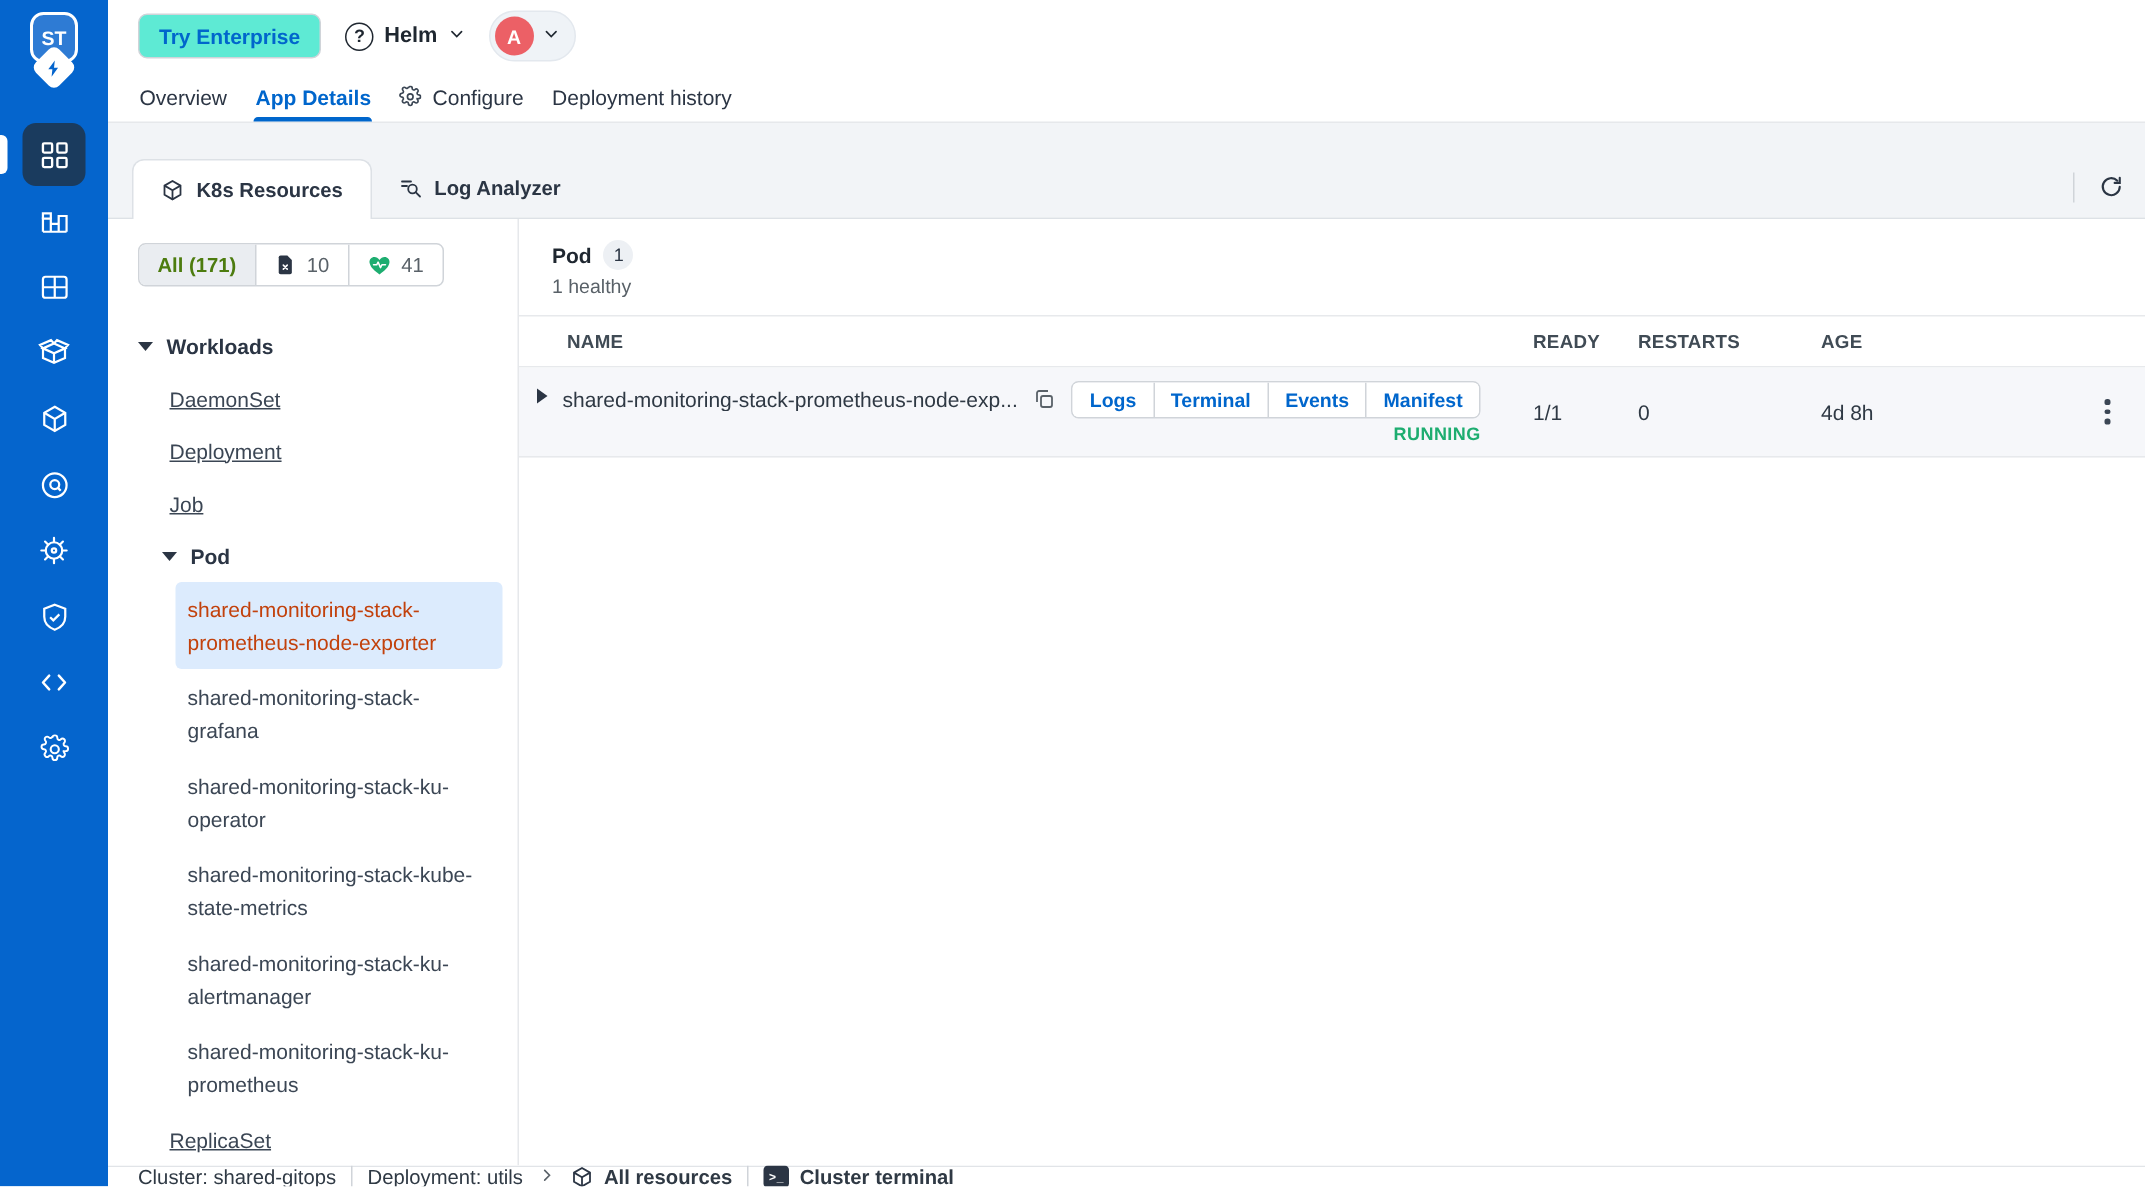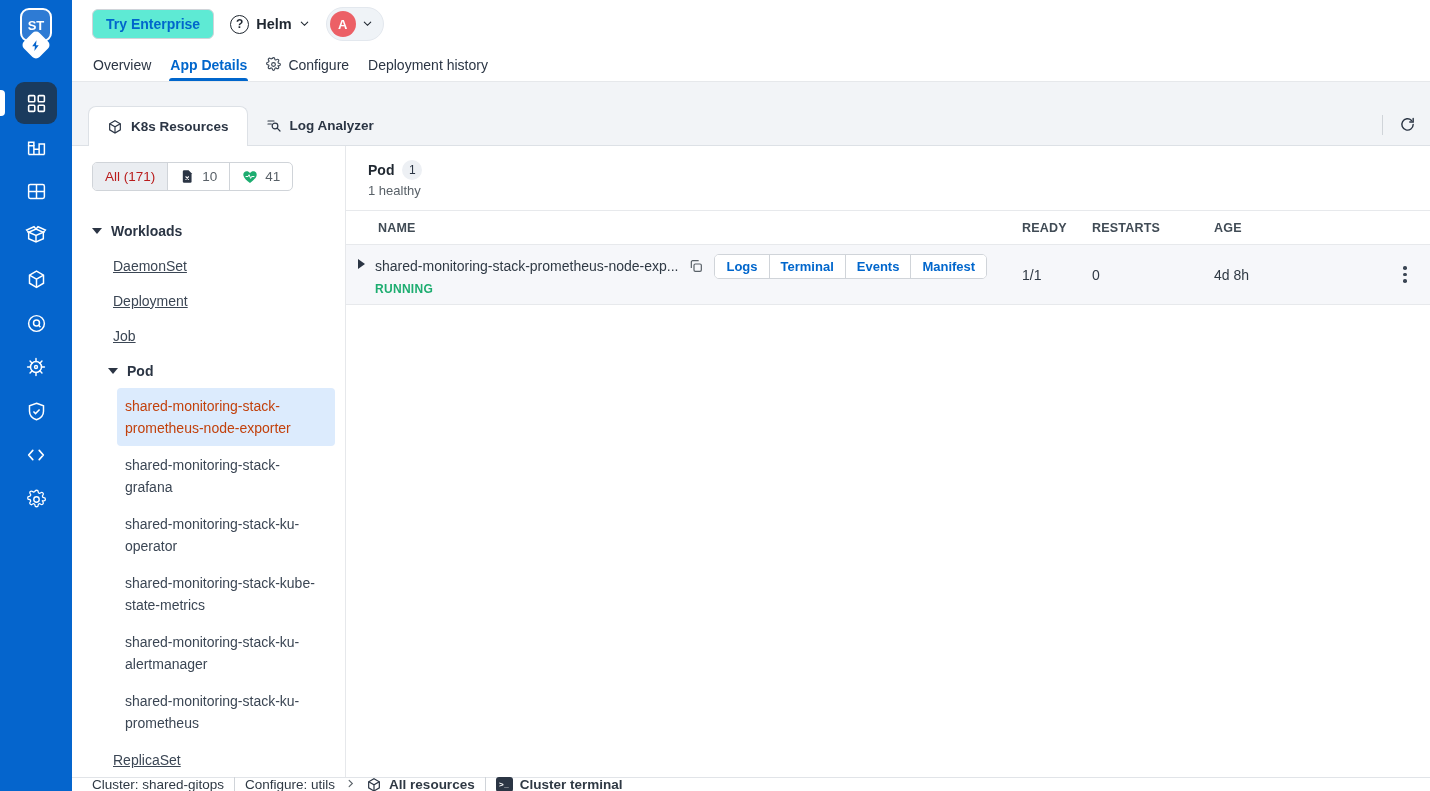--- a/index.html
+++ b/index.html
@@ -52,21 +52,21 @@
   .tabbar-divider { width:1px; height:20px; background:#D0D4D9; }
   .refresh-btn { background:none; border:none; cursor:pointer; color:#2B3544; display:flex; padding:2px; }
 
   .panel { flex:1; position:relative; z-index:1; background:#fff; border-top:1px solid #DDE1E6; display:flex; min-height:0; overflow:hidden; }
 
   
   .tree-pane { width:274px; border-right:1px solid #E6E8EB; overflow:hidden; padding:16px 10px 0 20px; }
   .filter-seg { display:inline-flex; border:1px solid #D0D4D9; border-radius:5px; background:#fff; overflow:hidden; height:29px; }
   .seg { display:flex; align-items:center; gap:7px; padding:0 12px; font-size:13.5px; color:#596168; cursor:pointer; border-left:1px solid #D0D4D9; }
   .seg:first-child { border-left:none; }
-  .seg.selected { background:#EAEDF1; color:#b91c1c; font-weight:normal; }
+  .seg.selected { background:#EAEDF1; color:#4d7c0f; font-weight:bold; }
   .tree { margin-top:22px; font-size:14px; color:#3B4654; }
   .tree-group { display:flex; align-items:center; gap:9px; font-weight:bold; color:#2B3544; height:35px; cursor:pointer; }
   .caret-down { width:0; height:0; border-left:5px solid transparent; border-right:5px solid transparent; border-top:6px solid #2B3544; }
   .tree-item { height:35px; display:flex; align-items:center; padding-left:21px; cursor:pointer;text-decoration:underline; }
   .tree-subgroup { display:flex; align-items:center; gap:9px; font-weight:bold; color:#2B3544; height:35px; padding-left:16px; cursor:pointer; }
   .tree-leaf { margin-left:25px; padding:7px 8px; border-radius:4px; line-height:22px; cursor:pointer; overflow-wrap:break-word; margin-bottom:1px; }
   .tree-leaf.selected { background:#DCEBFD; color:#c2410c; }
 
   
   .results { flex:1; min-width:0; display:flex; flex-direction:column; }
@@ -81,21 +81,21 @@
   .trow { height:60px; background:#F6F7FA; border-bottom:1px solid #E7E9EC; }
   .cell-name { display:flex; align-items:flex-start; gap:10px; padding-left:12px; }
   .expand-caret { margin-top:5px; width:0; height:0; border-top:5px solid transparent; border-bottom:5px solid transparent; border-left:7px solid #2B3544; cursor:pointer; }
   .name-block { display:flex; flex-direction:column; gap:3px; }
   .name-line { display:flex; align-items:center; gap:10px; }
   .res-name { font-size:14px; color:#2F3944; max-width:340px; white-space:nowrap; overflow:hidden; }
   .copy-btn { background:none; border:none; cursor:pointer; color:#596168; display:flex; padding:0; }
   .action-group { display:inline-flex; border:1px solid #D0D4D9; border-radius:5px; background:#fff; overflow:hidden; height:25px; }
   .action-btn { border:none; background:#fff; color:#0066CC; font-weight:bold; font-size:13px; font-family:inherit; padding:0 11px; cursor:pointer; border-left:1px solid #D0D4D9; }
   .action-btn:first-child { border-left:none; }
-  .status-running { font-size:12px; font-weight:bold; color:#1DAD70; letter-spacing:.3px; }
+  .status-running { font-size:12px; font-weight:bold; color:#1DAD70; letter-spacing:.3px;text-align:right; }
   .cell-plain { font-size:14px; color:#2F3944; }
   .kebab { background:none; border:none; cursor:pointer; display:flex; flex-direction:column; gap:3px; align-items:center; padding:4px 8px; justify-self:center; }
   .kebab i { width:3.5px; height:3.5px; border-radius:50%; background:#3B4654; }
 
   
   .footer { height:14px; background:#fff; border-top:1px solid #E1E4E8; display:flex; align-items:center; gap:10px; padding-left:20px; font-size:13.5px; color:#2F3944; }
   .f-div { width:1px; height:15px; background:#D0D4D9; }
   .f-chev { color:#596168; font-size:12px; }
   .f-link { display:flex; align-items:center; gap:7px; font-weight:bold; cursor:pointer; }
   .term-glyph { width:17px; height:15px; background:#2B3544; border-radius:3px; color:#fff; font-size:8px; font-weight:bold; display:flex; align-items:center; justify-content:center; letter-spacing:.5px; }
@@ -386,21 +386,21 @@
                 <i></i>
               </button>
           </div>
         </section>
       </div>
     </div>
 
     <footer class="footer">
       <span>Cluster: shared-gitops</span>
       <span class="f-div"></span>
-      <span>Configure: utils</span>
+      <span>Deployment: utils</span>
       <span class="f-chev">
         <svg width="11" height="11" viewBox="0 0 24 24" fill="none" stroke="#596168" stroke-width="2.4" stroke-linecap="round">
             <path d="M9 5l7 7-7 7"></path>
           </svg>
       </span>
       <span class="f-link">
         <span style="display:flex;">
           <svg width="16" height="16" viewBox="0 0 24 24" fill="none" stroke="#2B3544" stroke-width="1.8">
               <path d="M12 2.5l8 4.6v9.2l-8 4.6-8-4.6V7.1l8-4.6z"></path>
               <path d="M4 7.1l8 4.6 8-4.6M12 11.7v9.2"></path>

